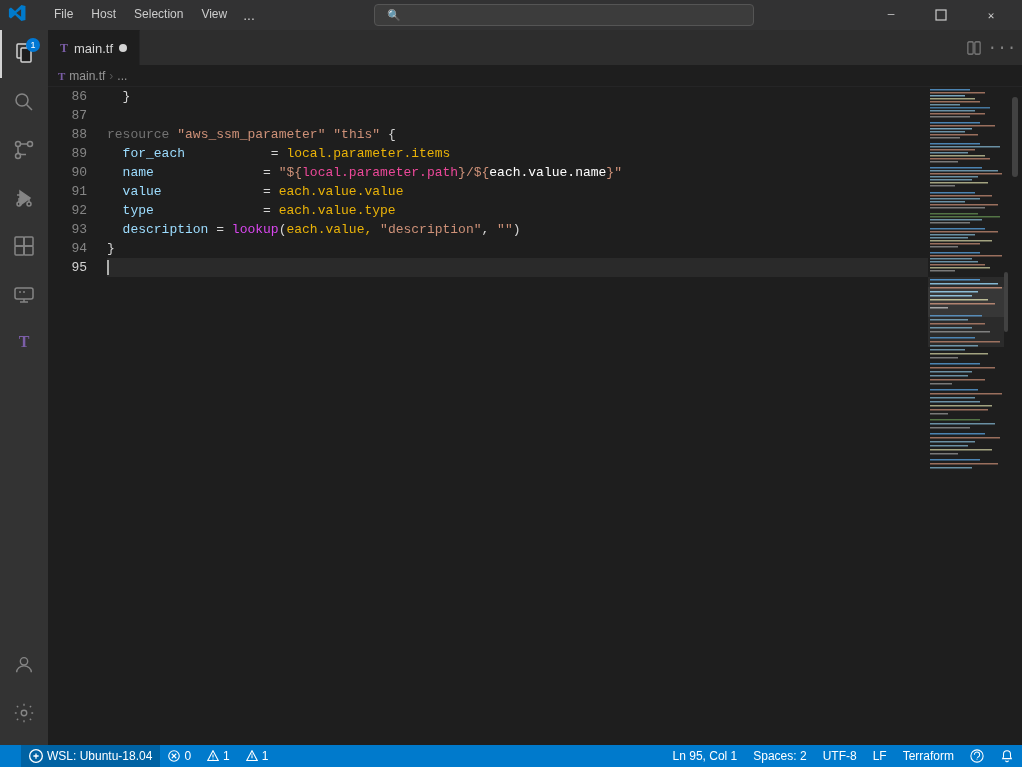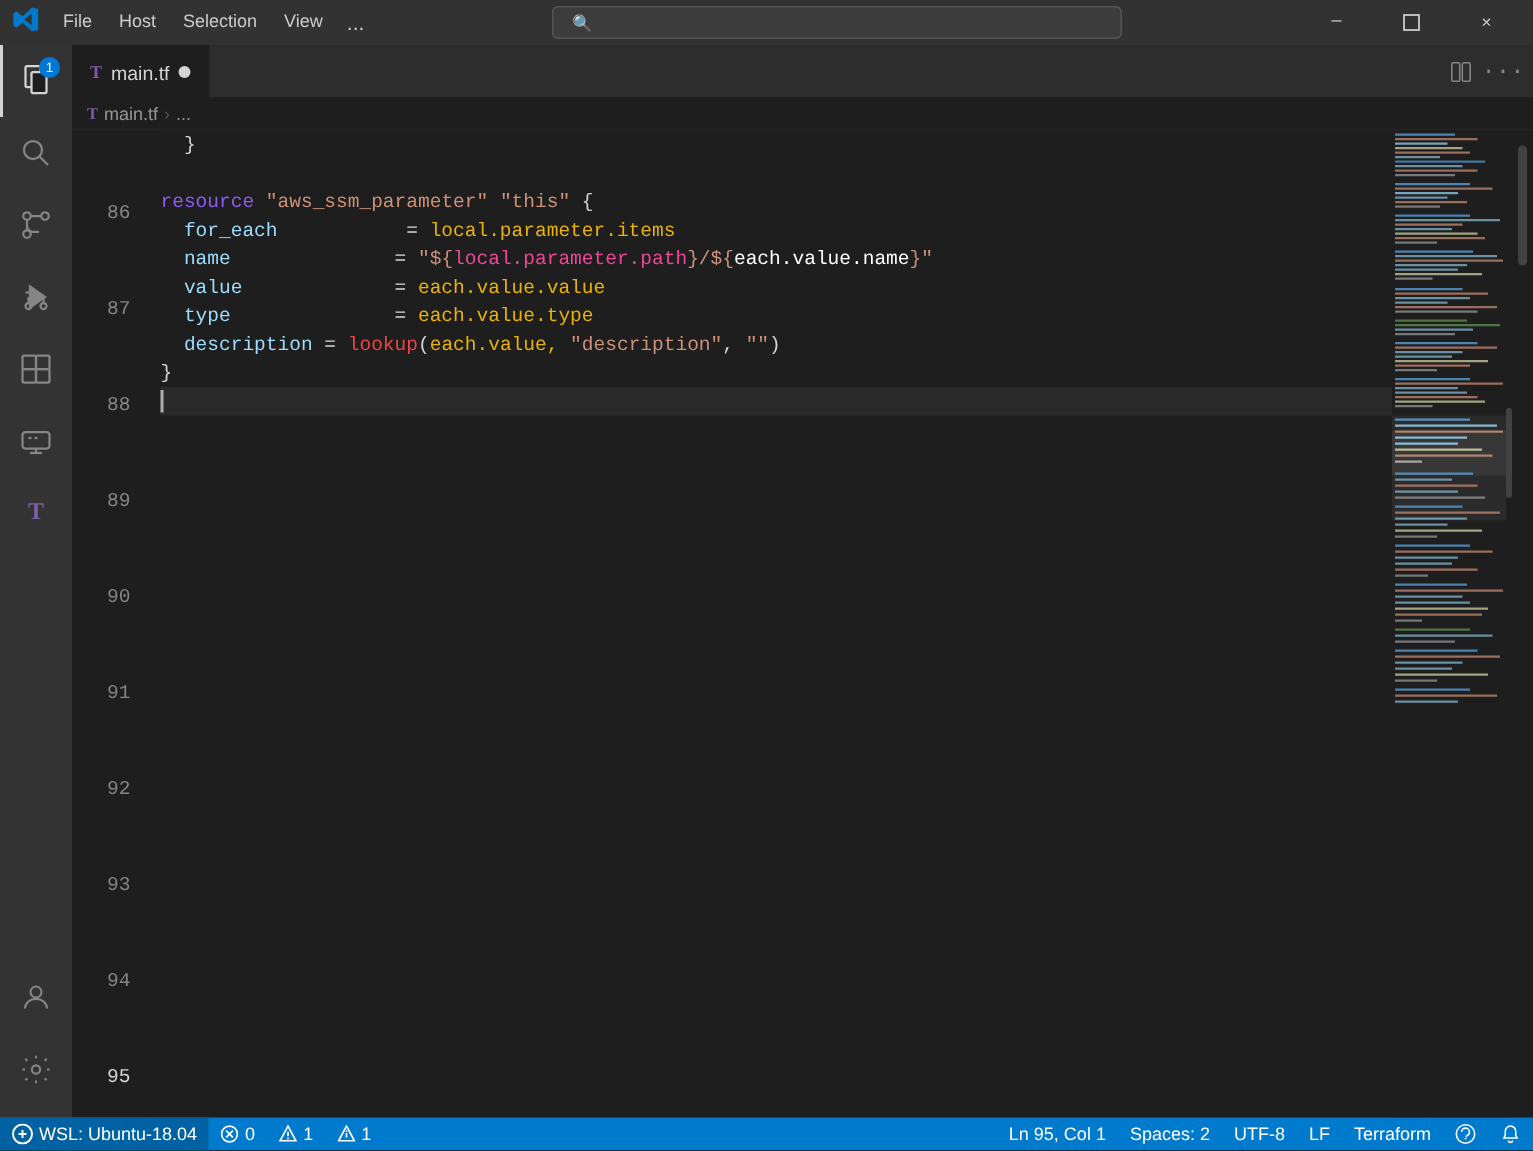--- a/index.html
+++ b/index.html
@@ -21,21 +21,21 @@
       background: #323233;
       display: flex;
       align-items: center;
       justify-content: space-between;
       padding: 0 8px;
       flex-shrink: 0;
     }
     #title-bar-left {
       display: flex;
       align-items: center;
-      gap: 8px;
+      gap: 20px;
     }
     .menu-items {
       display: flex;
       gap: 2px;
     }
     .menu-item {
       padding: 2px 8px;
       color: #ccc;
       font-size: 12px;
       font-family: 'Segoe UI', sans-serif;
@@ -234,21 +234,20 @@
       overflow: hidden;
     }
     .line-num {
       height: 19px;
       display: flex;
       align-items: center;
       justify-content: flex-end;
       padding-right: 8px;
       color: #858585;
       font-size: 13px;
-      margin-top: 45px;
     }
     .line-num.active {
       color: #d4d4d4;
     }
 
     
     #code-area {
       flex: 1;
       overflow: hidden;
       padding: 0 0 0 4px;
@@ -258,24 +257,24 @@
       display: flex;
       align-items: center;
       white-space: pre;
       font-size: 13px;
     }
     .cursor-line {
       background: #2a2a2a;
     }
 
     
-    .kw { color: #8b5cf6; }       
+    .kw { color: #737373; }       
     .str { color: #ce9178; }      
     .var { color: #eab308; }      
-    .fn { color: #ef4444; }       
+    .fn { color: #d946ef; }       
     .punct { color: #d4d4d4; }    
     .prop { color: #9cdcfe; }
 
     
     #minimap {
       width: 80px;
       background: #1e1e1e;
       flex-shrink: 0;
       position: relative;
       overflow: hidden;
@@ -312,20 +311,21 @@
       align-items: center;
       flex-shrink: 0;
       font-size: 12px;
       font-family: 'Segoe UI', sans-serif;
       color: white;
     }
     .status-left {
       display: flex;
       align-items: center;
       height: 100%;
+      padding-left: 21px;
     }
     .status-item {
       padding: 0 8px;
       height: 100%;
       display: flex;
       align-items: center;
       gap: 4px;
       cursor: pointer;
       white-space: nowrap;
     }

